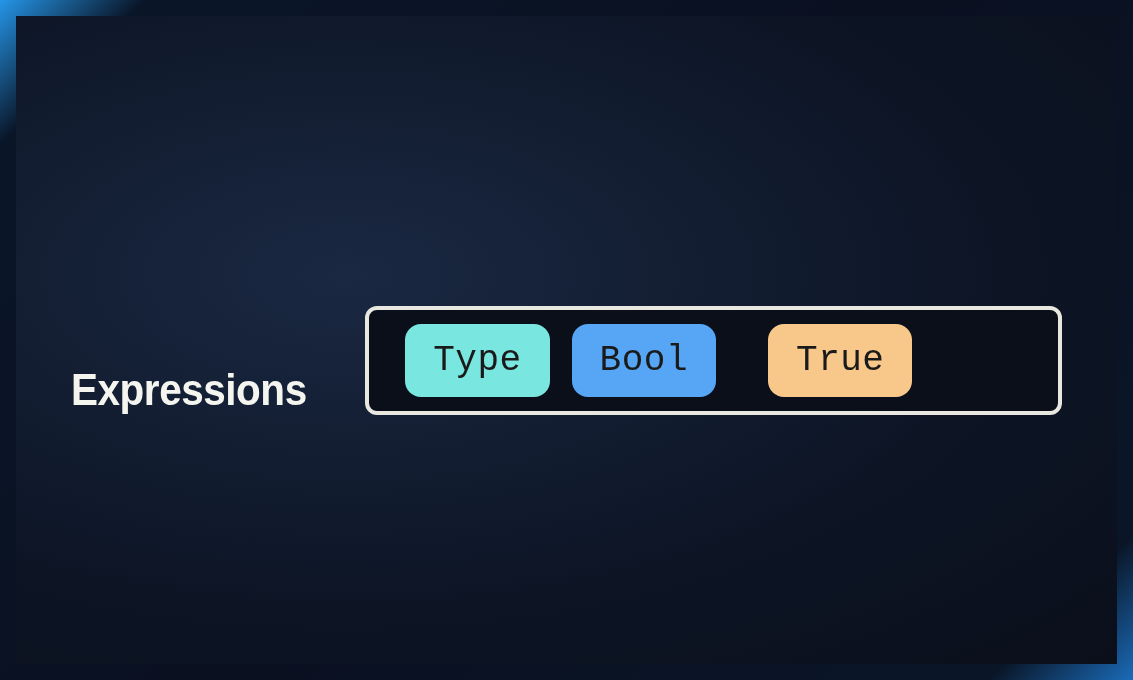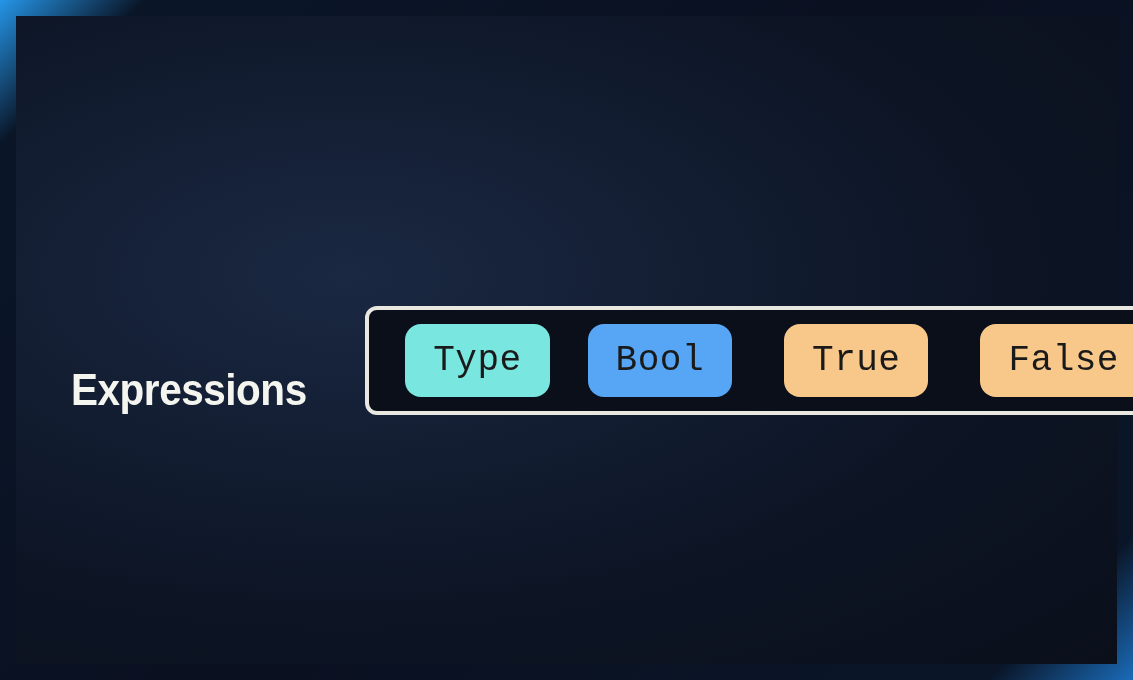--- a/index.html
+++ b/index.html
@@ -68,34 +68,32 @@
       justify-content: center;
       letter-spacing: 0.5px;
     }
     
     .pill-cyan {
       background: #7ae6e0;
     }
     
     .pill-blue {
       background: #56a6f5;
-      margin-left: 16px;
     }
     
     .pill-orange {
       background: #f8c88a;
       margin-left: 30px;
     }
   </style>
 </head>
 <body>
 
 <div class="inner-panel">
   <div class="content-row">
     <div class="heading">Expressions</div>
     <div class="pill-container">
       <span class="pill pill-cyan">Type</span>
       <span class="pill pill-blue">Bool</span>
       <span class="pill pill-orange">True</span>
-      <span class="pill pill-orange">False</span>
     </div>
   </div>
 </div>
 
 </body></html>

